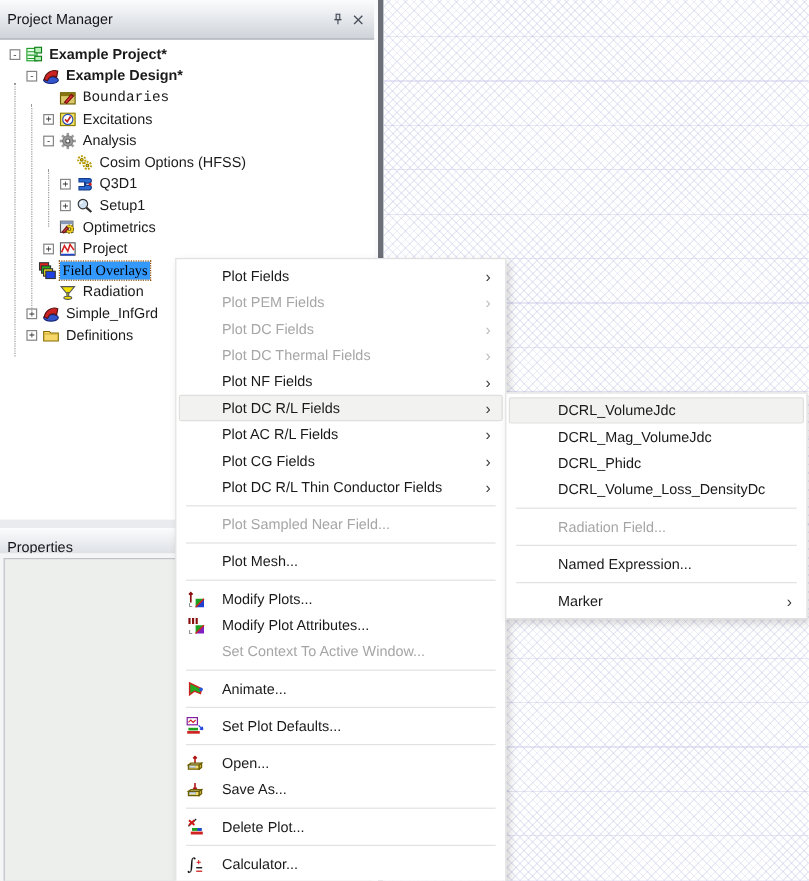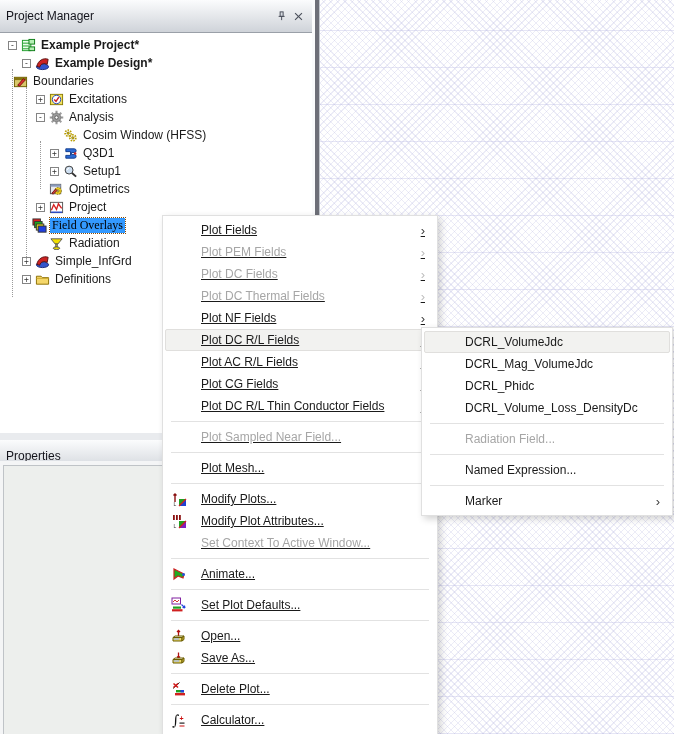--- a/index.html
+++ b/index.html
@@ -41,21 +41,21 @@
 
   #props-window { position:absolute; left:0; top:440px; width:312px; height:294px; background:#eef0f2; }
   #props-body { position:absolute; left:0; top:21px; right:0; bottom:0; background:#f4f5f6; }
   #props-box { position:absolute; left:3px; top:4px; width:306px; height:270px;
     background:#edefed; border:1px solid #bfc3c7; }
   #dock-gap { position:absolute; left:0; top:433px; width:312px; height:7px; background:#e9ebee; }
 
   
   .menu { position:absolute; background:#fff; border:1px solid #e0e0e0;
     box-shadow:3px 3px 7px rgba(0,0,0,.18); padding:3px 0; }
-  #context-menu { left:162px; top:215px; width:276px; z-index:10;text-decoration:underline; }
+  #context-menu { left:146px; top:215px; width:276px; z-index:10; }
   #submenu { left:421px; top:327px; width:252px; z-index:11; }
   .mitem { height:22px; display:flex; align-items:center; margin:0 2px; border:1px solid transparent; }
   .mitem.hl { background:var(--hilite,#f2f2f0); border-color:#e0dfdd; border-radius:2px; }
   .mitem.off .mlabel { color:var(--disabled,#a6a6a6); }
   .mitem.off .marrow { color:#bdbdbd; }
   .micon { width:16px; height:16px; margin-left:5px; flex:0 0 16px; }
   .micon svg { display:block; width:16px; height:16px; }
   .mlabel { margin-left:14px; white-space:nowrap; }
   #submenu .mlabel { margin-left:40px; }
   .marrow { margin-left:auto; padding-right:9px; color:#3c3c3c; font-size:13px; line-height:1; }
@@ -108,21 +108,21 @@
           <div class="trow" style="padding-left: 22px;">
             <span class="tbox">-</span>
             <span class="ticon">
               <svg viewBox="0 0 16 16">
                 <ellipse cx="8" cy="11.5" rx="6.5" ry="3" fill="#3355cc" stroke="#16267a"></ellipse>
                 <path d="M2,11 C3,5 9,1.5 14,3.5 L13,9 C10,7 6,8 5,12 Z" fill="#cc2222" stroke="#551111"></path>
               </svg>
             </span>
             <span class="tlabel bold">Example Design*</span>
           </div>
-          <div class="trow" style="">
+          <div class="trow" style="padding-left: 36px; font-family: Liberation Mono, monospace;">
             <span class="tspc"></span>
             <span class="ticon">
               <svg viewBox="0 0 16 16">
                 <rect x="1.5" y="3.5" width="13" height="10" fill="#d8c86a" stroke="#6b5d00"></rect>
                 <rect x="1.5" y="3.5" width="13" height="3" fill="#857410"></rect>
                 <path d="M5,12 L11,5 L13,6.5 L7,13 Z" fill="#e03030" stroke="#7a1010"></path>
               </svg>
             </span>
             <span class="tlabel">Boundaries</span>
           </div>
@@ -160,21 +160,21 @@
           <div class="trow" style="padding-left: 50px;">
             <span class="tspc"></span>
             <span class="ticon">
               <svg viewBox="0 0 16 16">
                 <circle cx="5.5" cy="5.5" r="3.2" fill="none" stroke="#b89c00" stroke-width="1.8" stroke-dasharray="1.6 1.2"></circle>
                 <circle cx="5.5" cy="5.5" r="1.2" fill="#f2d024" stroke="#8a7a00"></circle>
                 <circle cx="10.5" cy="10.5" r="3.2" fill="none" stroke="#b89c00" stroke-width="1.8" stroke-dasharray="1.6 1.2"></circle>
                 <circle cx="10.5" cy="10.5" r="1.2" fill="#f2d024" stroke="#8a7a00"></circle>
               </svg>
             </span>
-            <span class="tlabel">Cosim Window (HFSS)</span>
+            <span class="tlabel">Cosim Options (HFSS)</span>
           </div>
           <div class="trow" style="padding-left: 50px;">
             <span class="tbox">+</span>
             <span class="ticon">
               <svg viewBox="0 0 16 16">
                 <path d="M3,3 h9 a2,2 0 0 1 0,4 h-3 v2 h3 a2,2 0 0 1 0,4 h-9 v-3 h5 v-4 h-5 z" fill="#2b6bd6" stroke="#123a8a"></path>
                 <circle cx="13" cy="8" r="1.3" fill="#cc2222"></circle>
               </svg>
             </span>
             <span class="tlabel">Q3D1</span>

